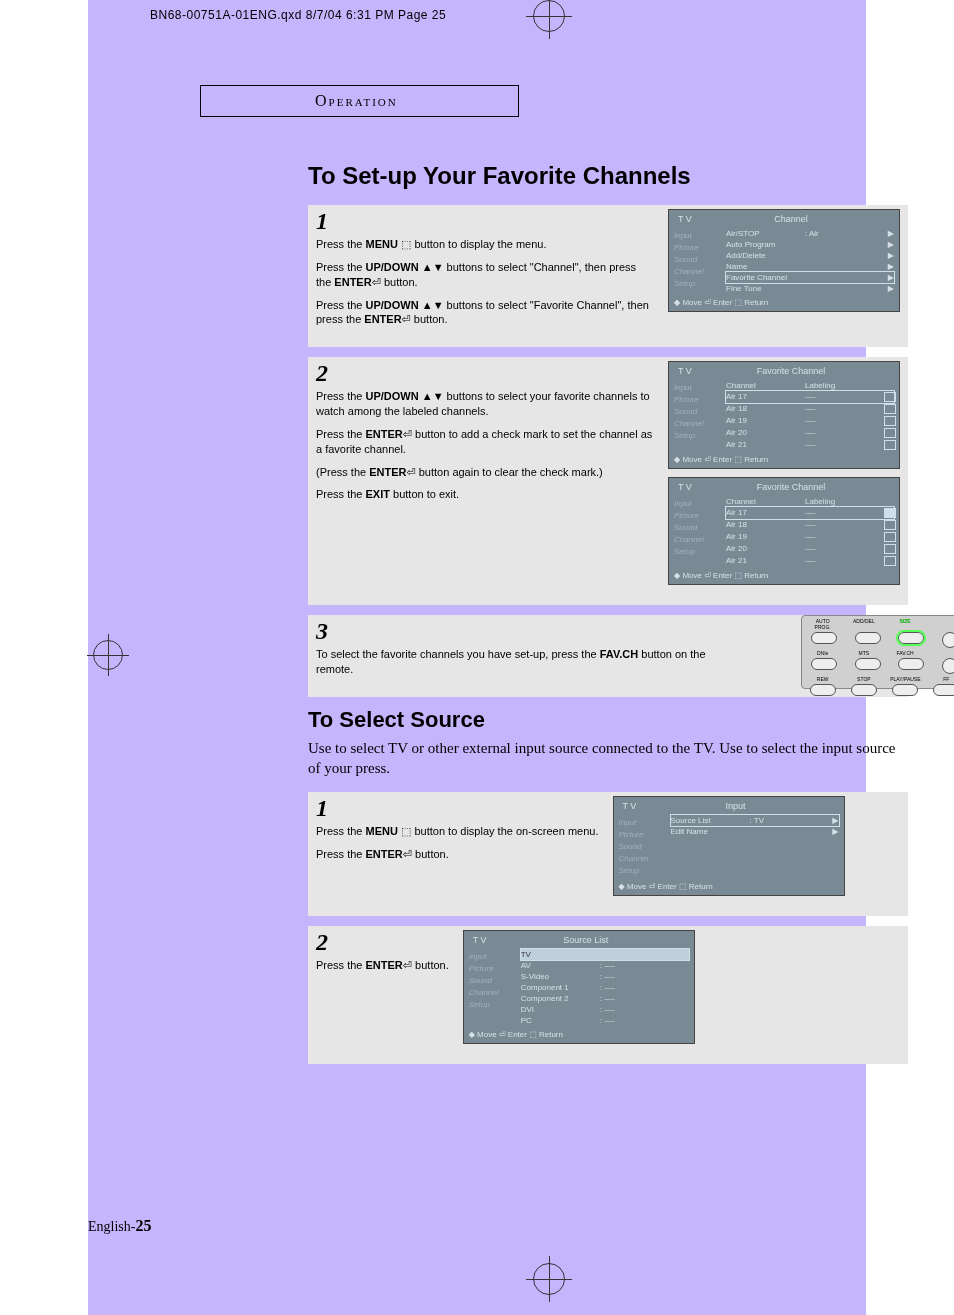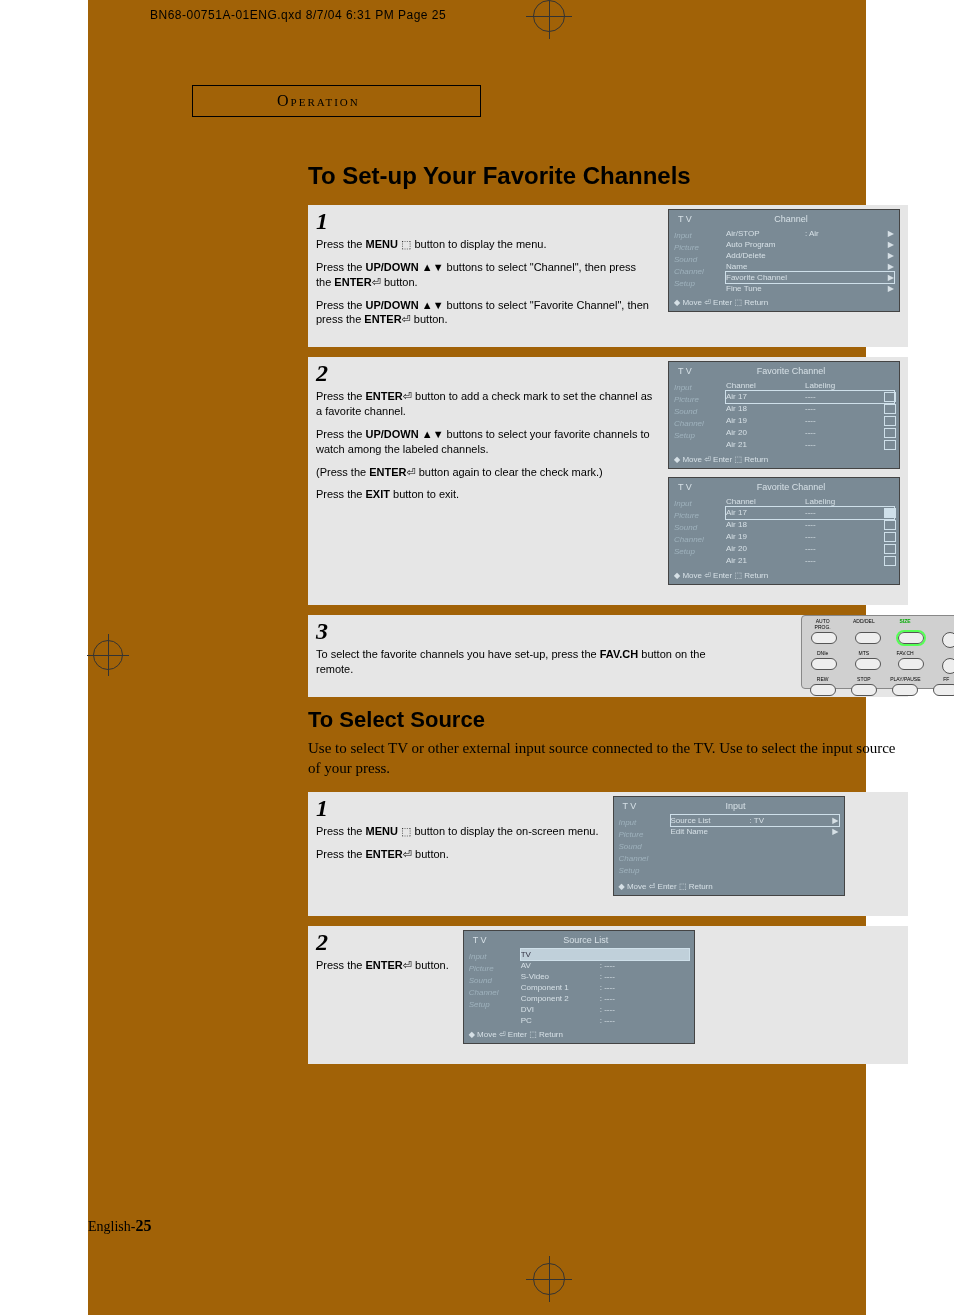--- a/index.html
+++ b/index.html
@@ -1,27 +1,27 @@
 <!DOCTYPE html>
 <html><head>
 <meta charset="utf-8">
 <style>
 body{margin:0;background:#fff;font-family:Arial,Helvetica,sans-serif;color:#000;font-size:11px}
-.page{width:778px;height:1315px;position:relative;margin:0 auto;background:#a16207}
+.page{width:778px;height:1315px;position:relative;margin:0 auto;background:#c4b5fd}
 .header-line{position:absolute;top:8px;left:62px;font-size:12px;letter-spacing:0.5px}
 .reg-top{position:absolute;top:0;left:445px;width:30px;height:30px;border:1px solid #333;border-radius:50%}
 .reg-top::before,.reg-top::after{content:"";position:absolute;background:#333}.reg-top::before{left:50%;top:-8px;bottom:-8px;width:1px;margin-left:-0.5px}.reg-top::after{top:50%;left:-8px;right:-8px;height:1px;margin-top:-0.5px}
 .reg-bottom{position:absolute;bottom:20px;left:445px;width:30px;height:30px;border:1px solid #333;border-radius:50%}
 .reg-bottom::before,.reg-bottom::after{content:"";position:absolute;background:#333}.reg-bottom::before{left:50%;top:-8px;bottom:-8px;width:1px;margin-left:-0.5px}.reg-bottom::after{top:50%;left:-8px;right:-8px;height:1px;margin-top:-0.5px}
 .reg-left{position:absolute;top:640px;left:5px;width:28px;height:28px;border:1px solid #333;border-radius:50%}
 .reg-left::before,.reg-left::after{content:"";position:absolute;background:#333}.reg-left::before{left:50%;top:-7px;bottom:-7px;width:1px}.reg-left::after{top:50%;left:-7px;right:-7px;height:1px}
 .reg-right{position:absolute;top:640px;right:5px;width:28px;height:28px;border:1px solid #333;border-radius:50%}
 .reg-right::before,.reg-right::after{content:"";position:absolute;background:#333}.reg-right::before{left:50%;top:-7px;bottom:-7px;width:1px}.reg-right::after{top:50%;left:-7px;right:-7px;height:1px}
 .content{position:absolute;left:100px;top:85px;width:720px}
-.op-box{border:1px solid #000;display:inline-block;padding:6px 120px 6px 84px;margin-left:4px;font-family:"Times New Roman",serif;font-size:16px;letter-spacing:2px;font-variant:small-caps}
+.op-box{border:1px solid #000;display:inline-block;padding:6px 120px 6px 114px;margin-left:12px;font-family:"Times New Roman",serif;font-size:16px;letter-spacing:2px;font-variant:small-caps}
 .title{font-size:24px;font-weight:bold;margin:45px 0 15px 120px}
 .step-block{background:#e6e6e6;margin-left:120px;margin-bottom:10px;padding:4px 8px 12px 8px;display:flex;gap:14px;position:relative}
 .step-num{font-size:24px;font-weight:bold;font-style:italic;font-family:"Times New Roman",serif;line-height:1}
 .step-text{font-size:11px;line-height:1.35;flex:0 0 175px}
 .step-text p{margin:4px 0 8px}
 .osd{background:#7a8a95;border:1px solid #444;font-size:8px;color:#d6e0e6;width:220px;padding:4px 5px;margin-bottom:8px}
 .osd-title{display:flex;justify-content:space-between;padding:0 4px 4px;font-weight:normal;font-size:9px}
 .osd-side{float:left;width:48px}
 .osd-side div{color:#9fb2bd;margin:3px 0;font-style:italic;font-size:8px}
 .osd-main{margin-left:52px}
@@ -121,22 +121,22 @@
           <div class="osd-foot">◆ Move      ⏎ Enter      ⬚ Return</div>
         </div>
       </div>
     </div>
 
     
     <div class="step-block">
       <div>
         <div class="step-num">2</div>
         <div class="step-text">
+          <p><span>Press the </span><b>UP/DOWN</b> ▲▼<span> buttons to select your favorite channels to watch among the labeled channels.</span></p>
           <p><span>Press the </span><b>ENTER</b>⏎<span> button to add a check mark to set the channel as a favorite channel.</span></p>
-          <p><span>Press the </span><b>UP/DOWN</b> ▲▼<span> buttons to select your favorite channels to watch among the labeled channels.</span></p>
           <p><span>(Press the </span><b>ENTER</b>⏎<span> button again to clear the check mark.)</span></p>
           <p><span>Press the </span><b>EXIT</b><span> button to exit.</span></p>
         </div>
       </div>
       <div>
         <div class="osd">
           <div class="osd-title">
               <span>T V</span>
               <span>Favorite Channel</span>
               <span></span>

